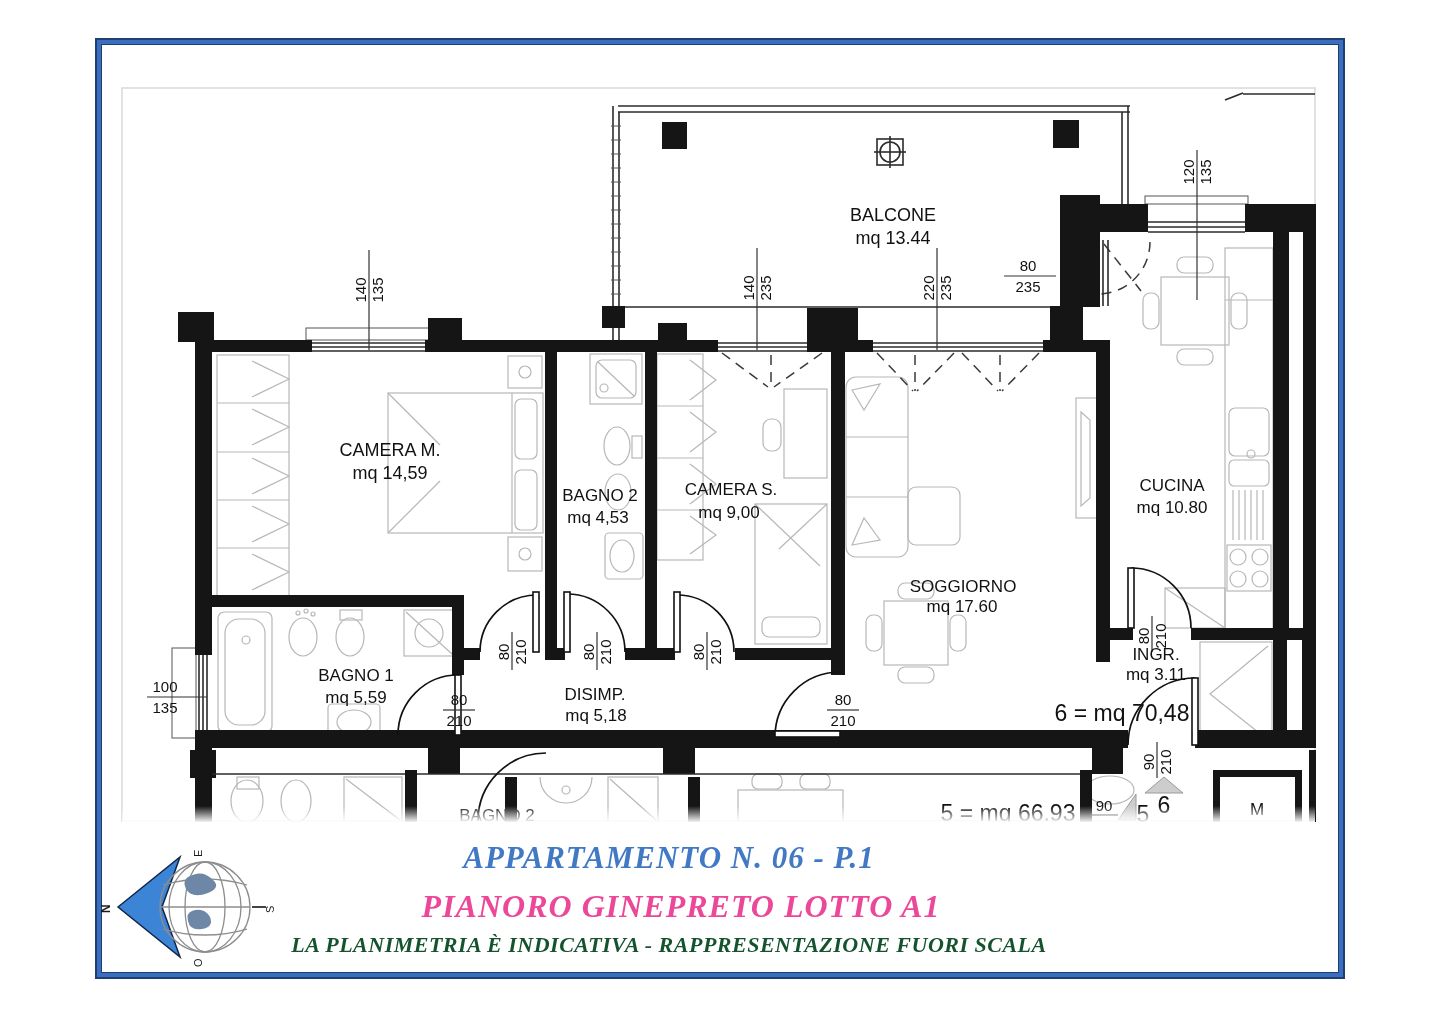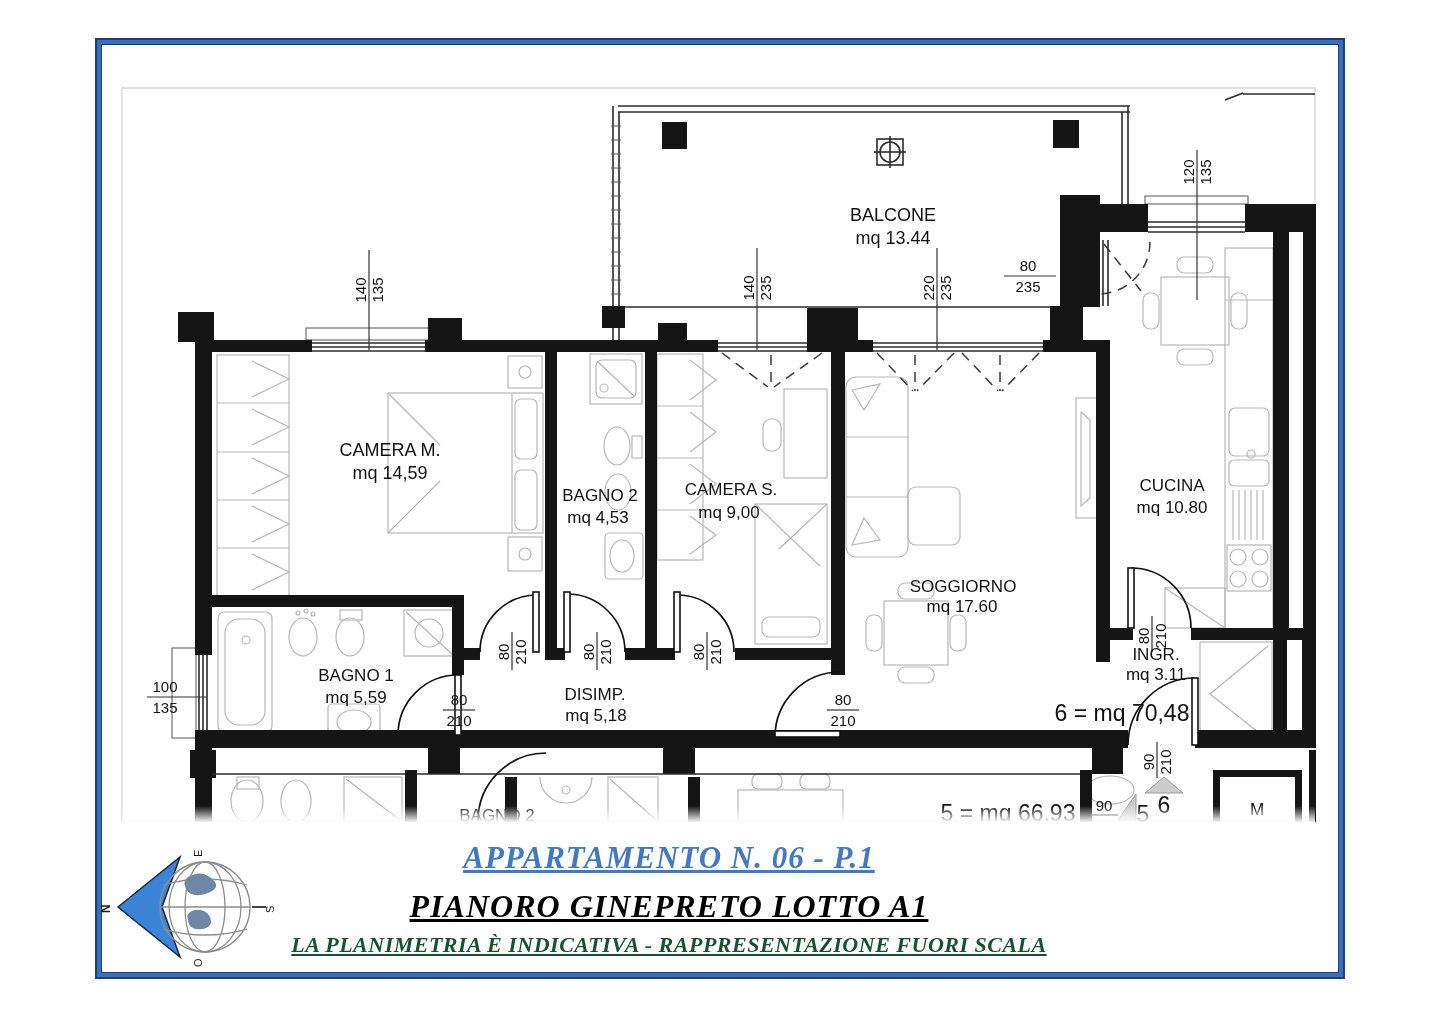--- a/index.html
+++ b/index.html
@@ -3,23 +3,23 @@
 <meta charset="utf-8">
 <style>
   html,body{margin:0;padding:0;background:#fff;}
   .page{position:relative;width:1440px;height:1019px;background:#fff;overflow:hidden;
         font-family:"Liberation Sans",sans-serif;}
   .frame{position:absolute;left:97px;top:40px;width:1238px;height:929px;
          border:4px solid #3a6fc0;outline:2px solid #1d3f71;
          box-shadow:inset 0 0 0 1px #1d3f71;background:#fff;}
   .plan{position:absolute;left:120px;top:85px;width:1196px;height:737px;}
   .titleblock{position:absolute;left:97px;width:1144px;text-align:center;
-              font-family:"Liberation Serif",serif;font-style:italic;font-weight:bold;text-decoration:underline;}
+              font-family:"Liberation Serif",serif;font-style:italic;font-weight:bold;}
   .t1{top:840px;font-size:31px;color:#4179c4;letter-spacing:1px;}
-  .t2{top:888px;font-size:32px;color:#000000;letter-spacing:1px;}
+  .t2{top:888px;font-size:32px;color:#ec4899;letter-spacing:1px;padding-left:12px;}
   .t3{top:932px;font-size:22px;color:#14532d;letter-spacing:0.5px;}
   .compass{position:absolute;left:100px;top:845px;width:200px;height:125px;}
   
   .wall{fill:#151515;stroke:none;}
   .thin{stroke:#2b2b2b;stroke-width:1.6;fill:none;}
   .hair{stroke:#555;stroke-width:1;fill:none;}
   .furn{stroke:#b7b7b7;stroke-width:1.2;fill:none;}
   .arc{stroke:#111;stroke-width:1.7;fill:none;}
   .leaf{fill:#fff;stroke:#111;stroke-width:1.6;}
   .dash{stroke:#3a3a3a;stroke-width:1.5;fill:none;stroke-dasharray:10 7;}

